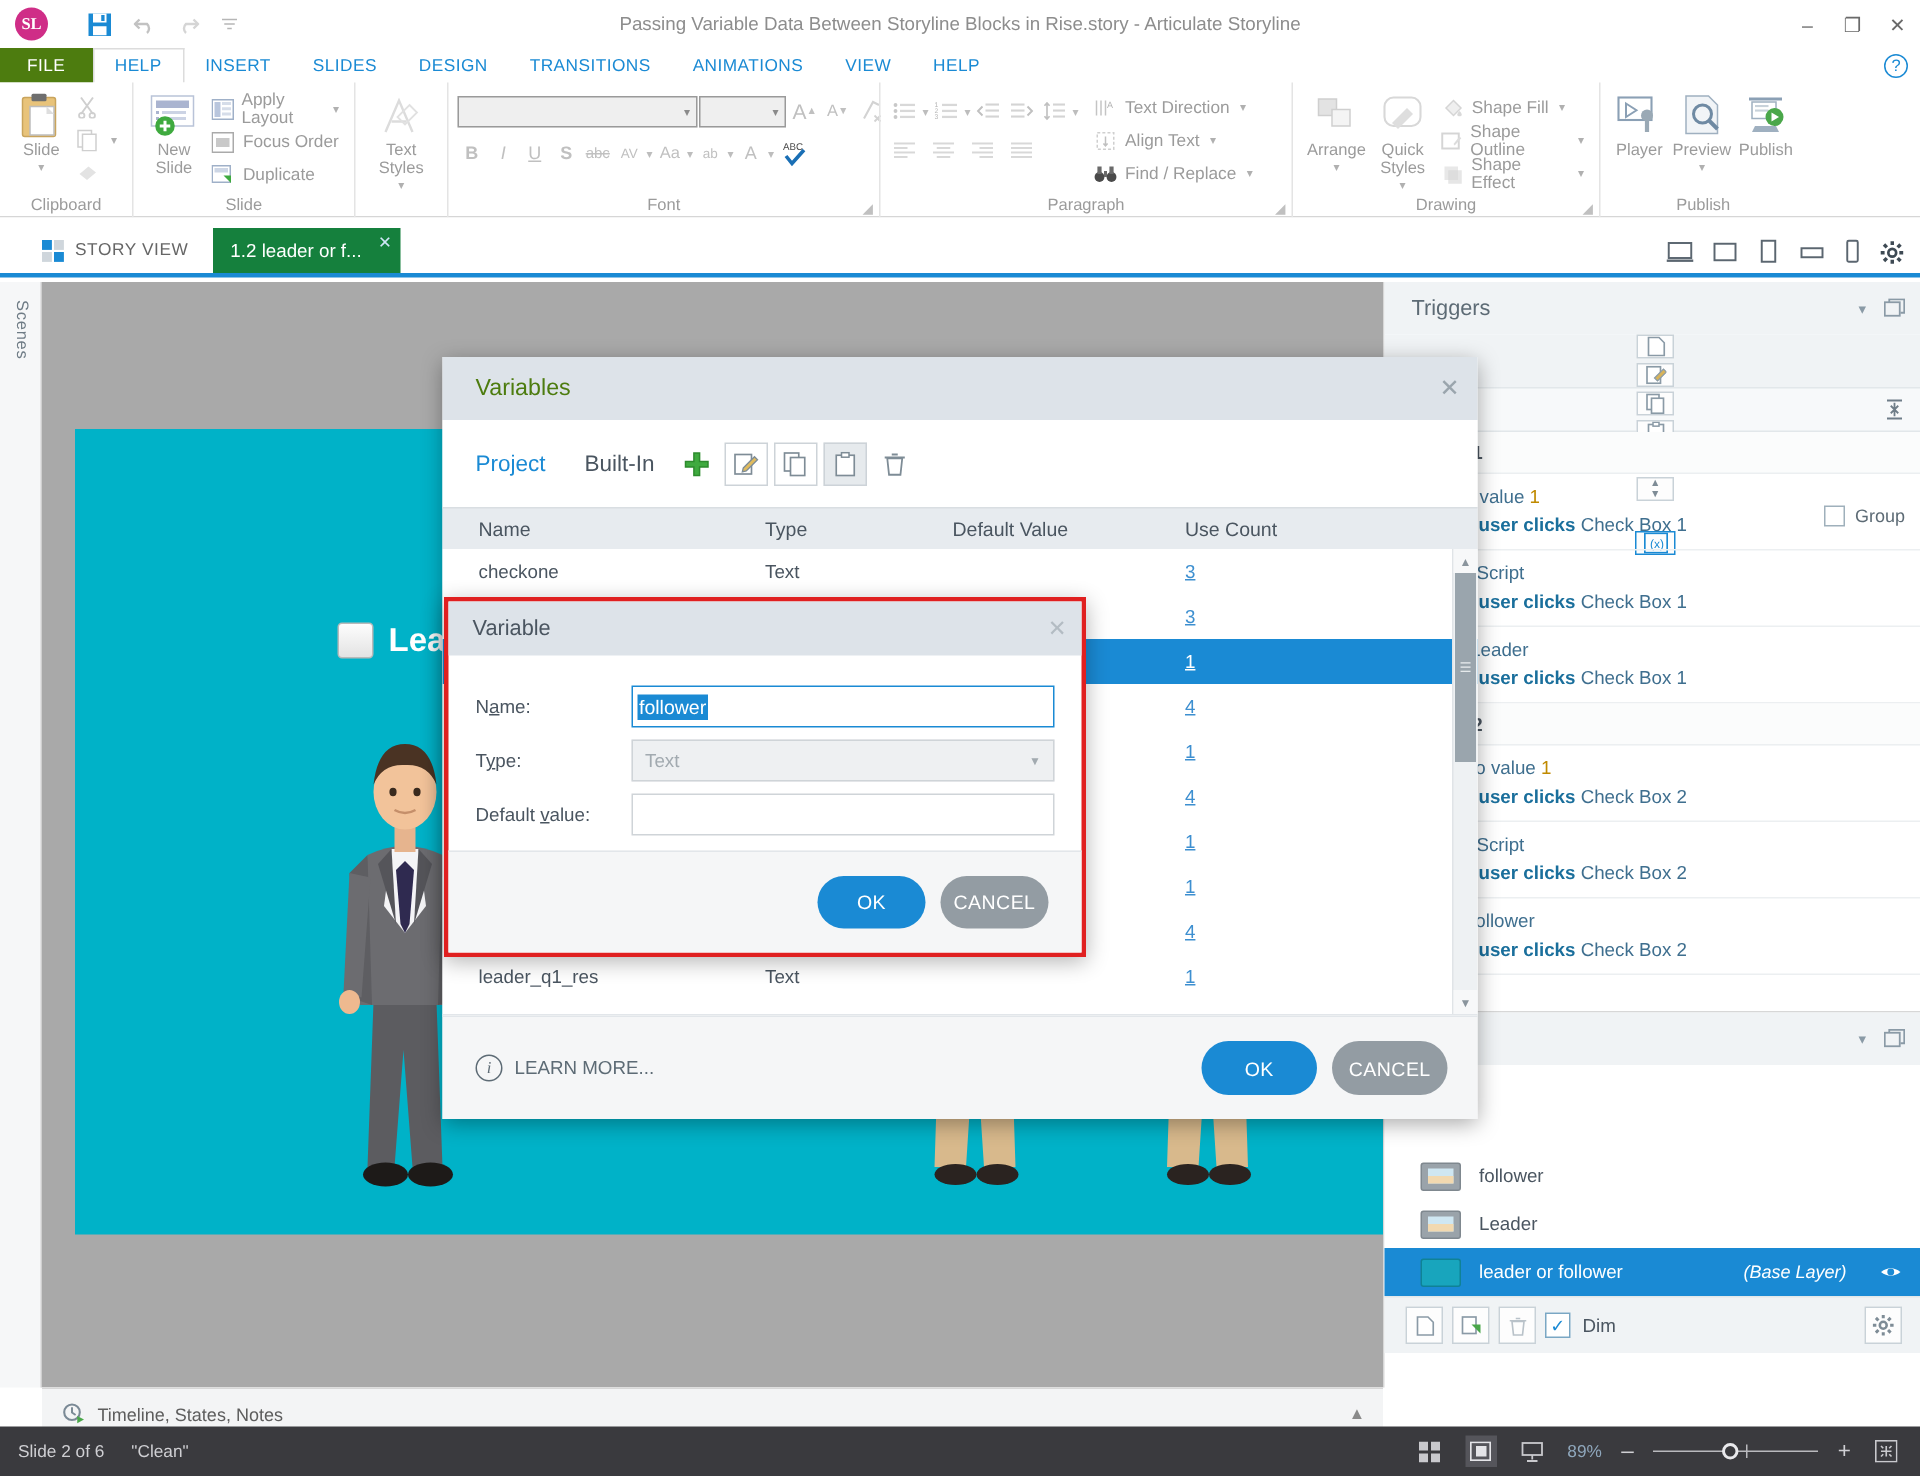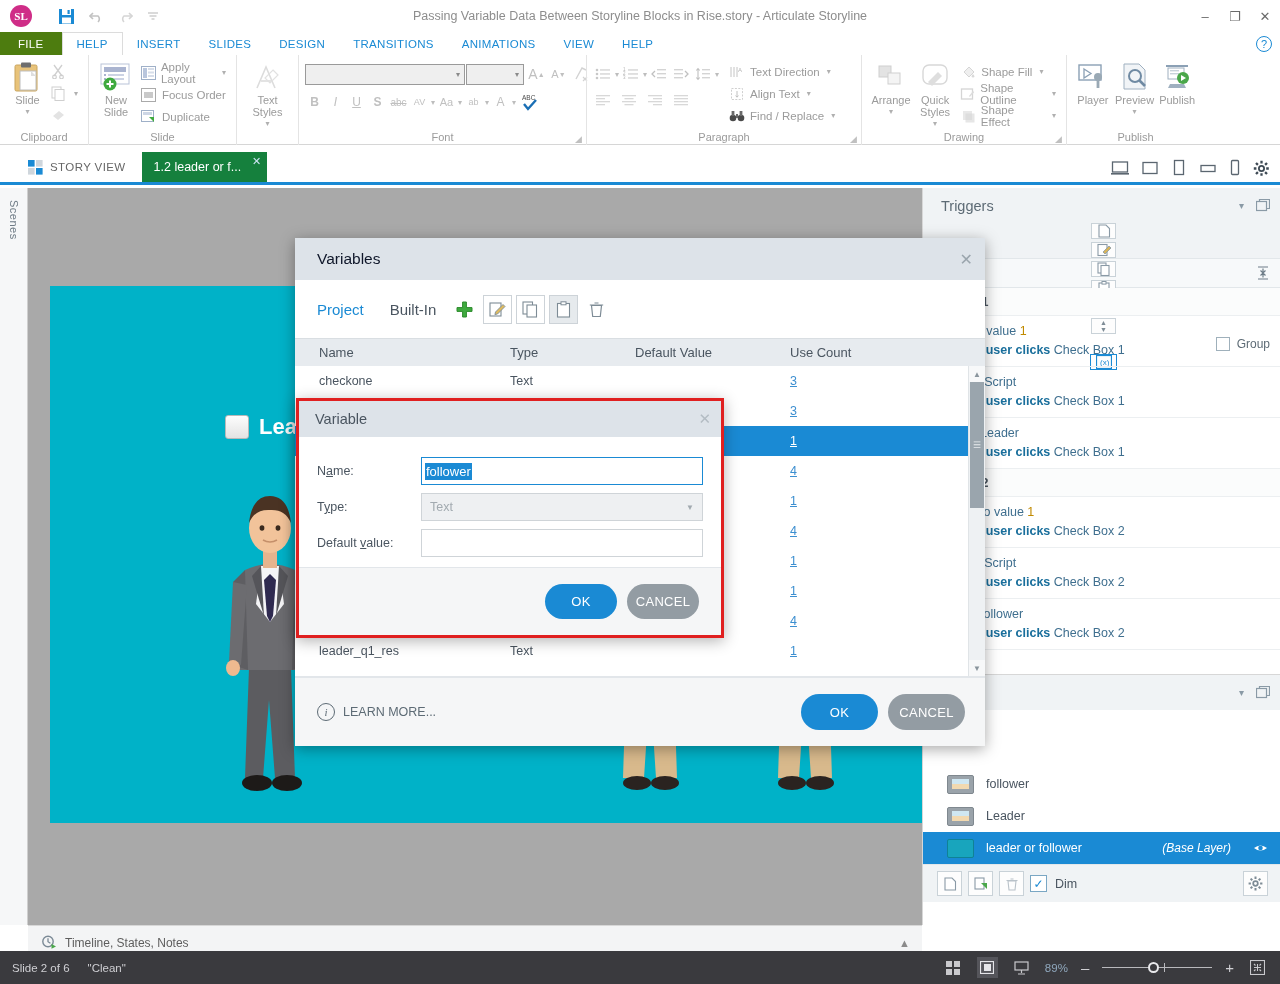--- a/index.html
+++ b/index.html
@@ -262,21 +262,21 @@
 
   
   .dlg-vars {
     position:absolute; left:295px; top:238px; width:690px; height:508px;
     background:#ffffff; box-shadow:0 3px 14px rgba(0,0,0,.35);
   }
   .dlg-vars-title {
     height:42px; background:#dde3e9; display:flex; align-items:center;
     padding:0 12px 0 22px; justify-content:space-between;
   }
-  .dlg-vars-title .t { font-size:15.5px; color:#0f172a; }
+  .dlg-vars-title .t { font-size:15.5px; color:#4d7c0f; }
   .dlg-vars-title .x { font-size:16px; color:#9aa5ad; }
   .dlg-vars-top {
     height:58px; display:flex; align-items:center; padding:0 20px 0 22px; gap:14px;
     background:#fff;
   }
   .tabtoggle { display:flex; align-items:center; gap:26px; }
   .tabtoggle .tg { font-size:15px; color:#4a5560; }
   .tabtoggle .tg.active { color:#1a8ad4; }
   .searchbox {
     margin-left:auto; width:206px; height:28px; border:1px solid #c9cfd4; background:#fff;

